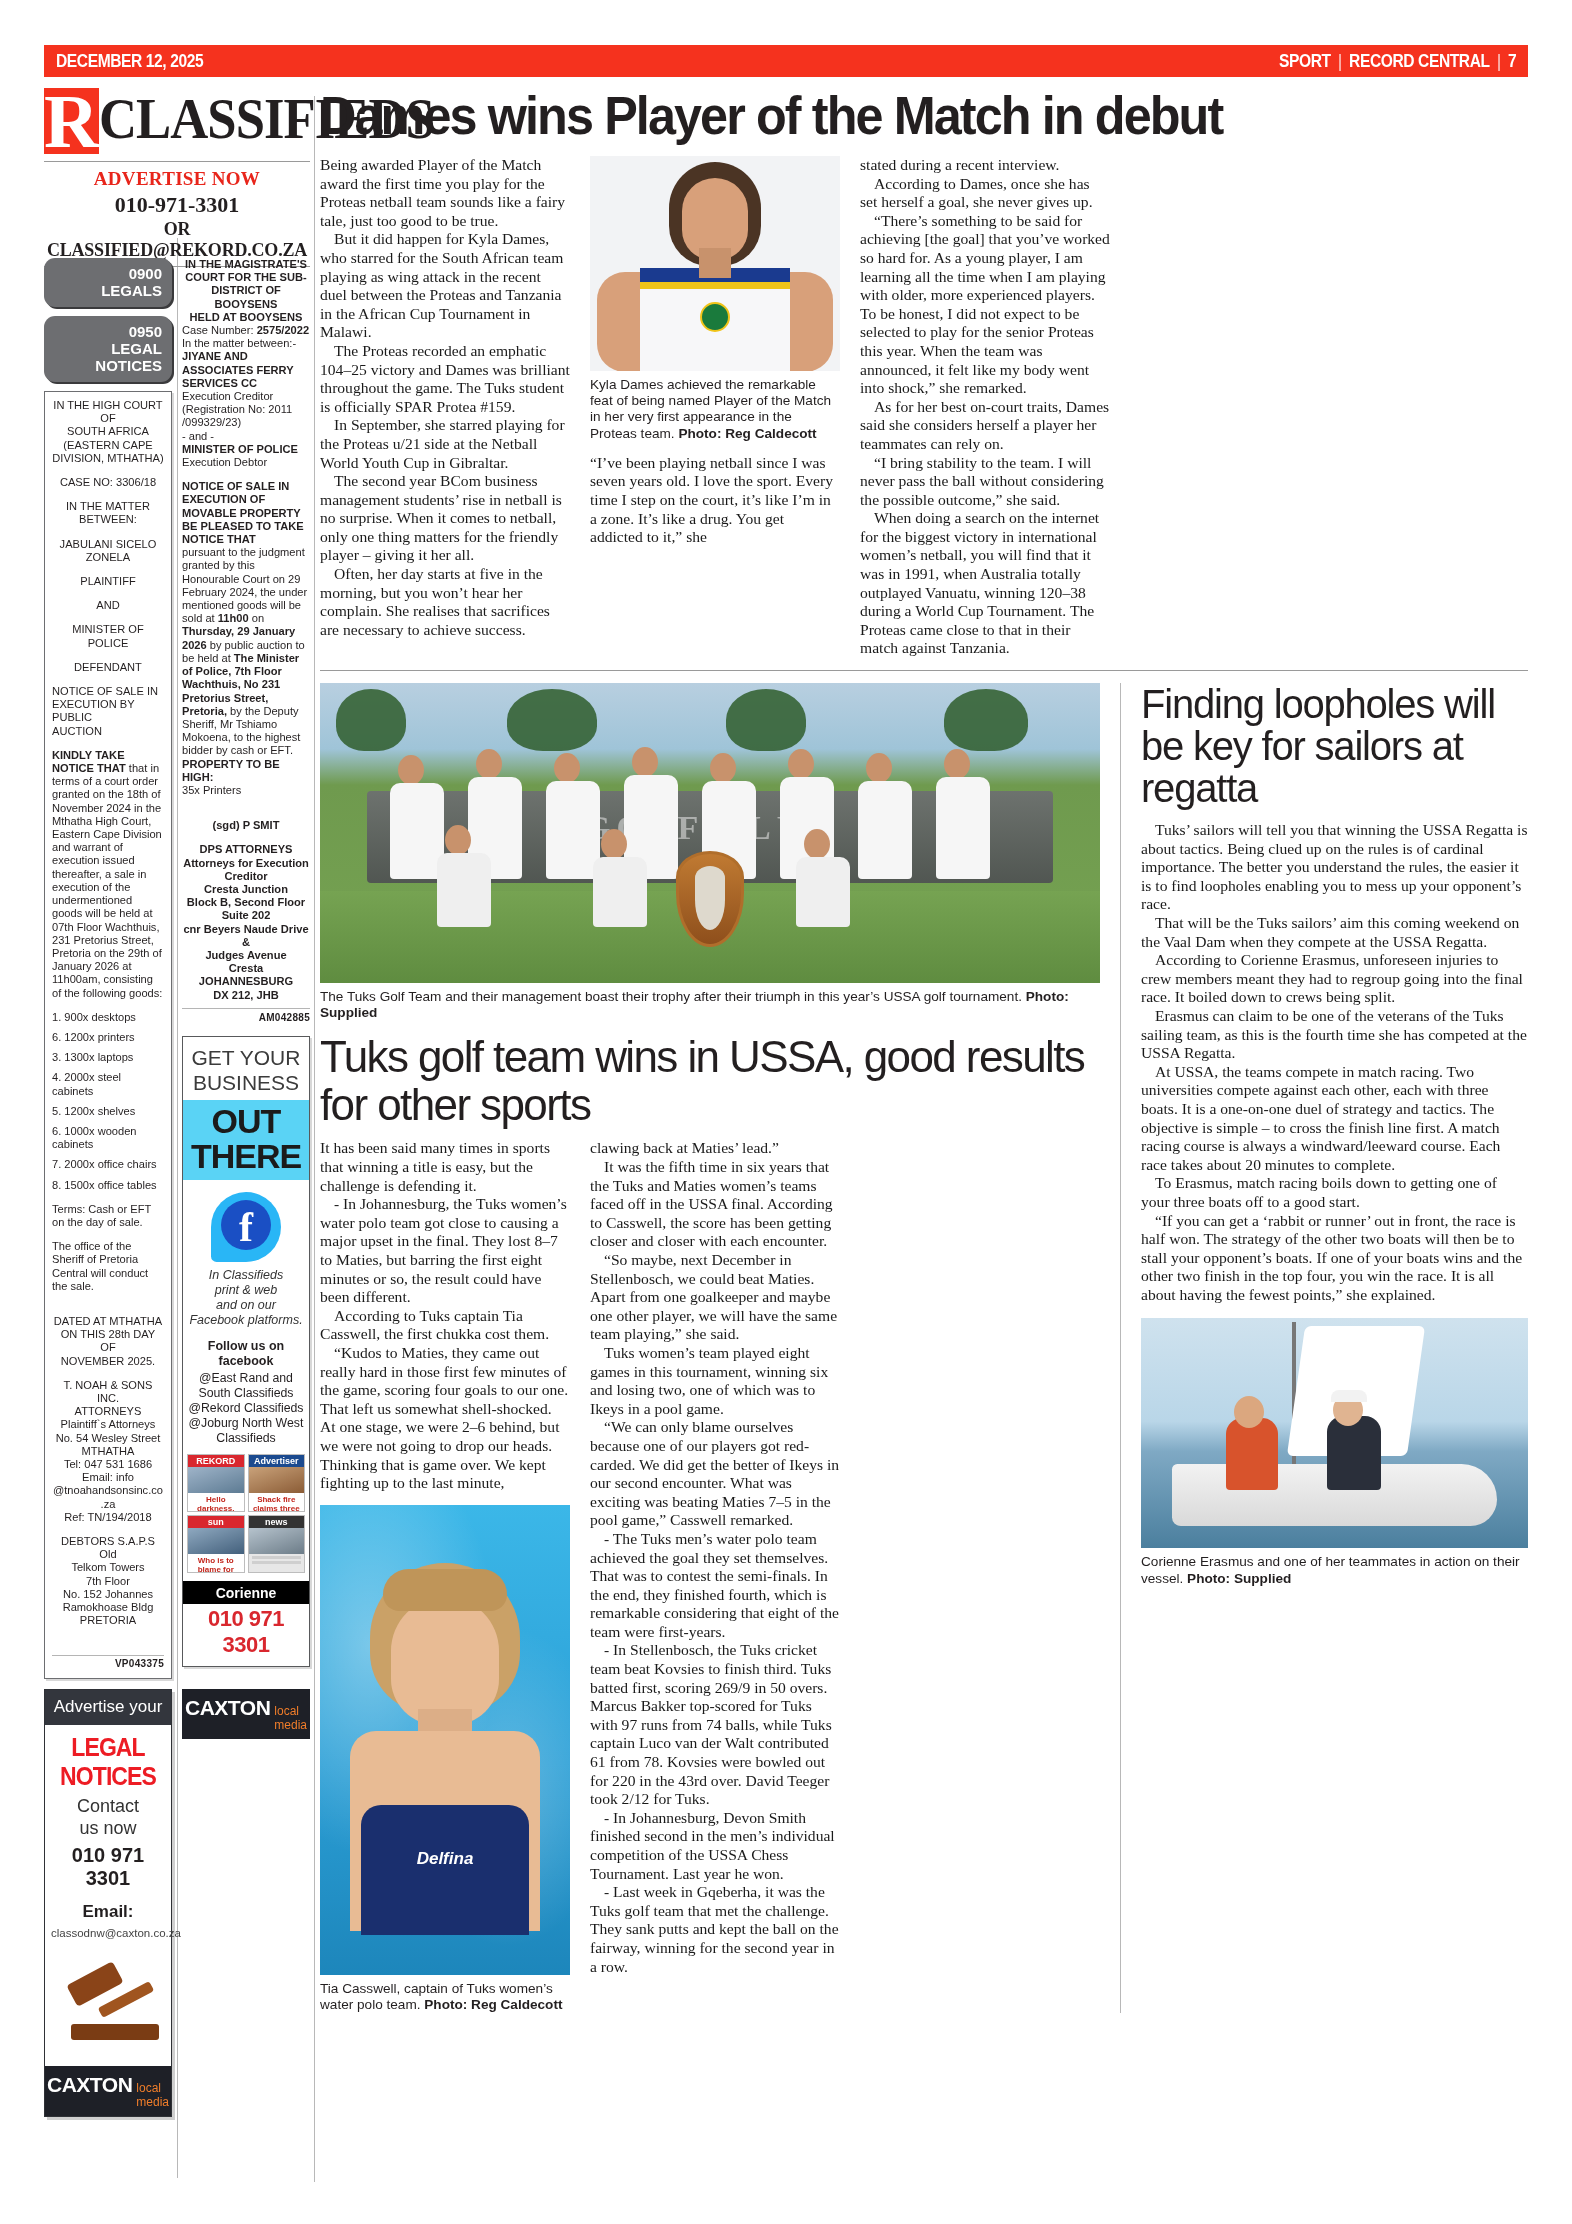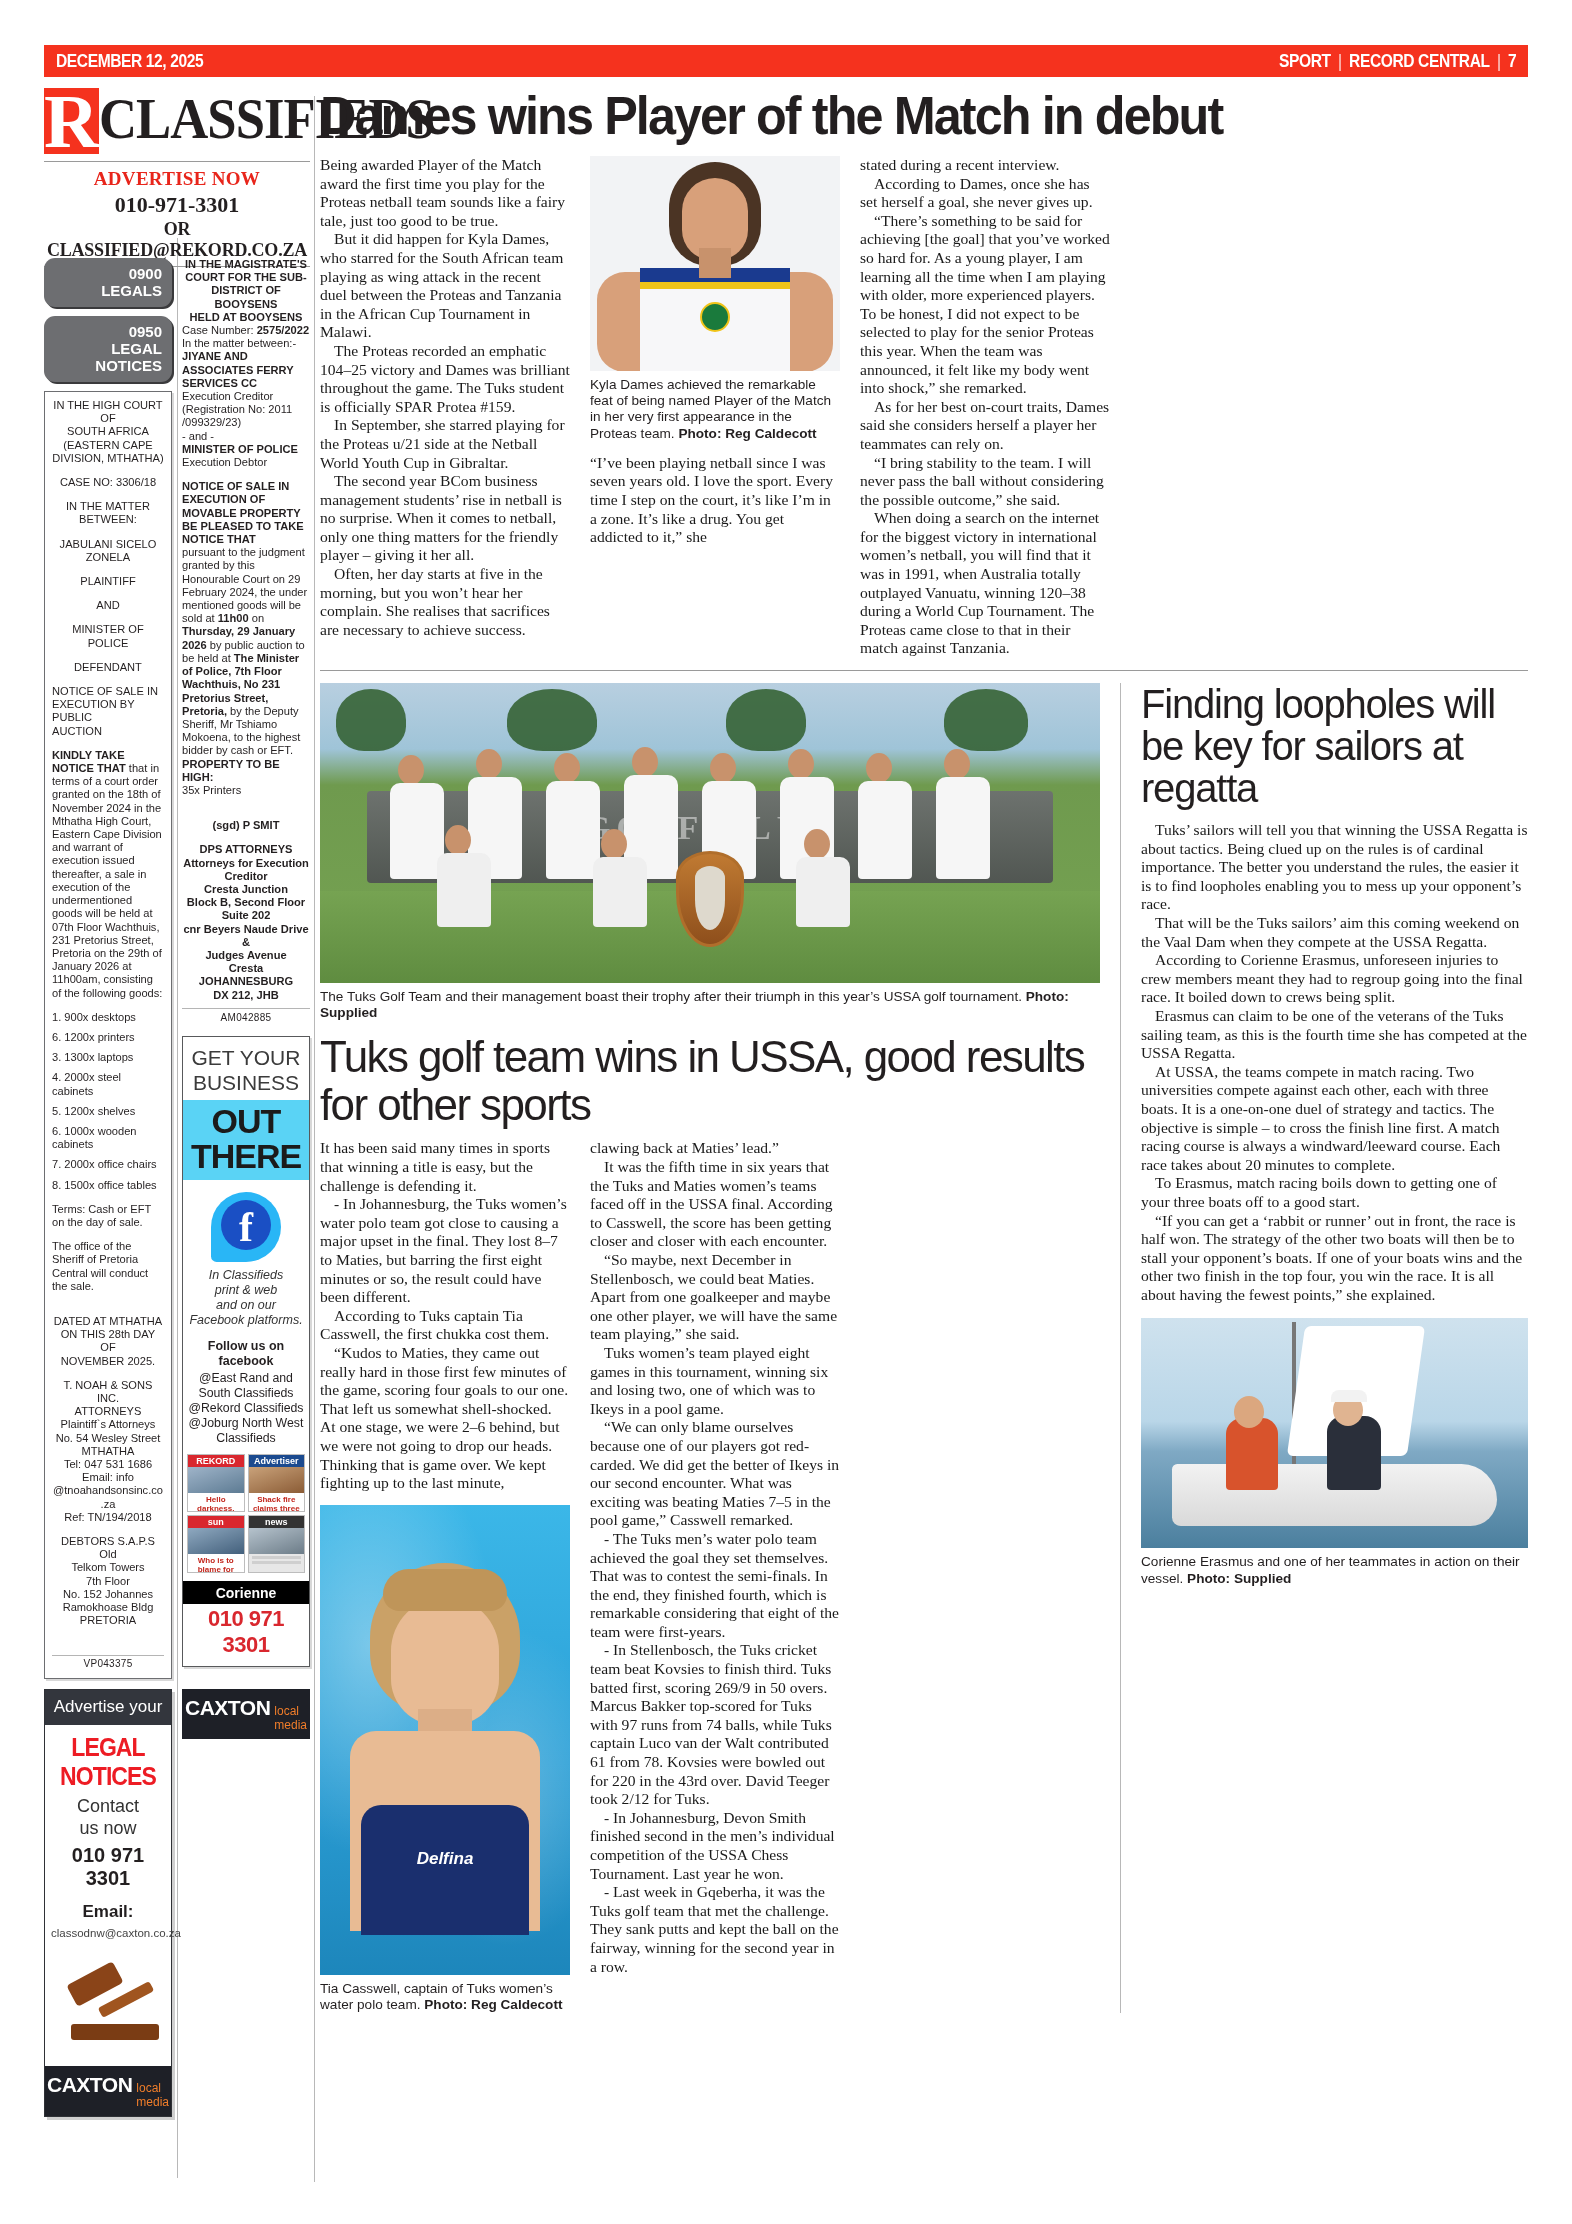--- a/index.html
+++ b/index.html
@@ -75,22 +75,22 @@
   .pill .t { display:block; }
 
   
   .lbox { border:1px solid #6d6e71; padding:7px 7px 9px; margin-bottom:10px;
           box-shadow:2px 2px 0 #d8d8d8; }
   .ltxt { font-family:"Liberation Sans", sans-serif; font-size:11.1px; line-height:13.2px; color:#231f20; }
   .ltxt .b { font-weight:bold; }
   .ctr { text-align:center; }
   .sp { height:11px; }
   .sp-s { height:7px; }
-  .ref { text-align:center; font-family:"Liberation Sans", sans-serif;
-         font-size:10px; font-weight:normal; letter-spacing:.3px; }
+  .ref { text-align:right; font-family:"Liberation Sans", sans-serif;
+         font-size:10px; font-weight:bold; letter-spacing:.3px; }
   .ref-line { border-top:1px solid #b5b5b5; margin:6px 0 2px; }
 
   
   .gyb { border:1px solid #58595b; text-align:center; padding:0 0 8px; box-shadow:2px 2px 0 #d8d8d8; }
   .gyb .l1 { font-family:"Liberation Sans", sans-serif; font-size:21px; line-height:23px;
              color:#3b3b3b; padding:9px 4px 2px; }
   .gyb .band { background:#5ad3f5; padding:4px 0 6px; margin-top:4px; }
   .gyb .band div { font-family:"Liberation Sans", sans-serif; font-weight:bold;
                    font-size:34px; line-height:35px; color:#1b1b1b; letter-spacing:-1px; }
   .fbubble { width:70px; height:70px; margin:12px auto 4px; position:relative; }

